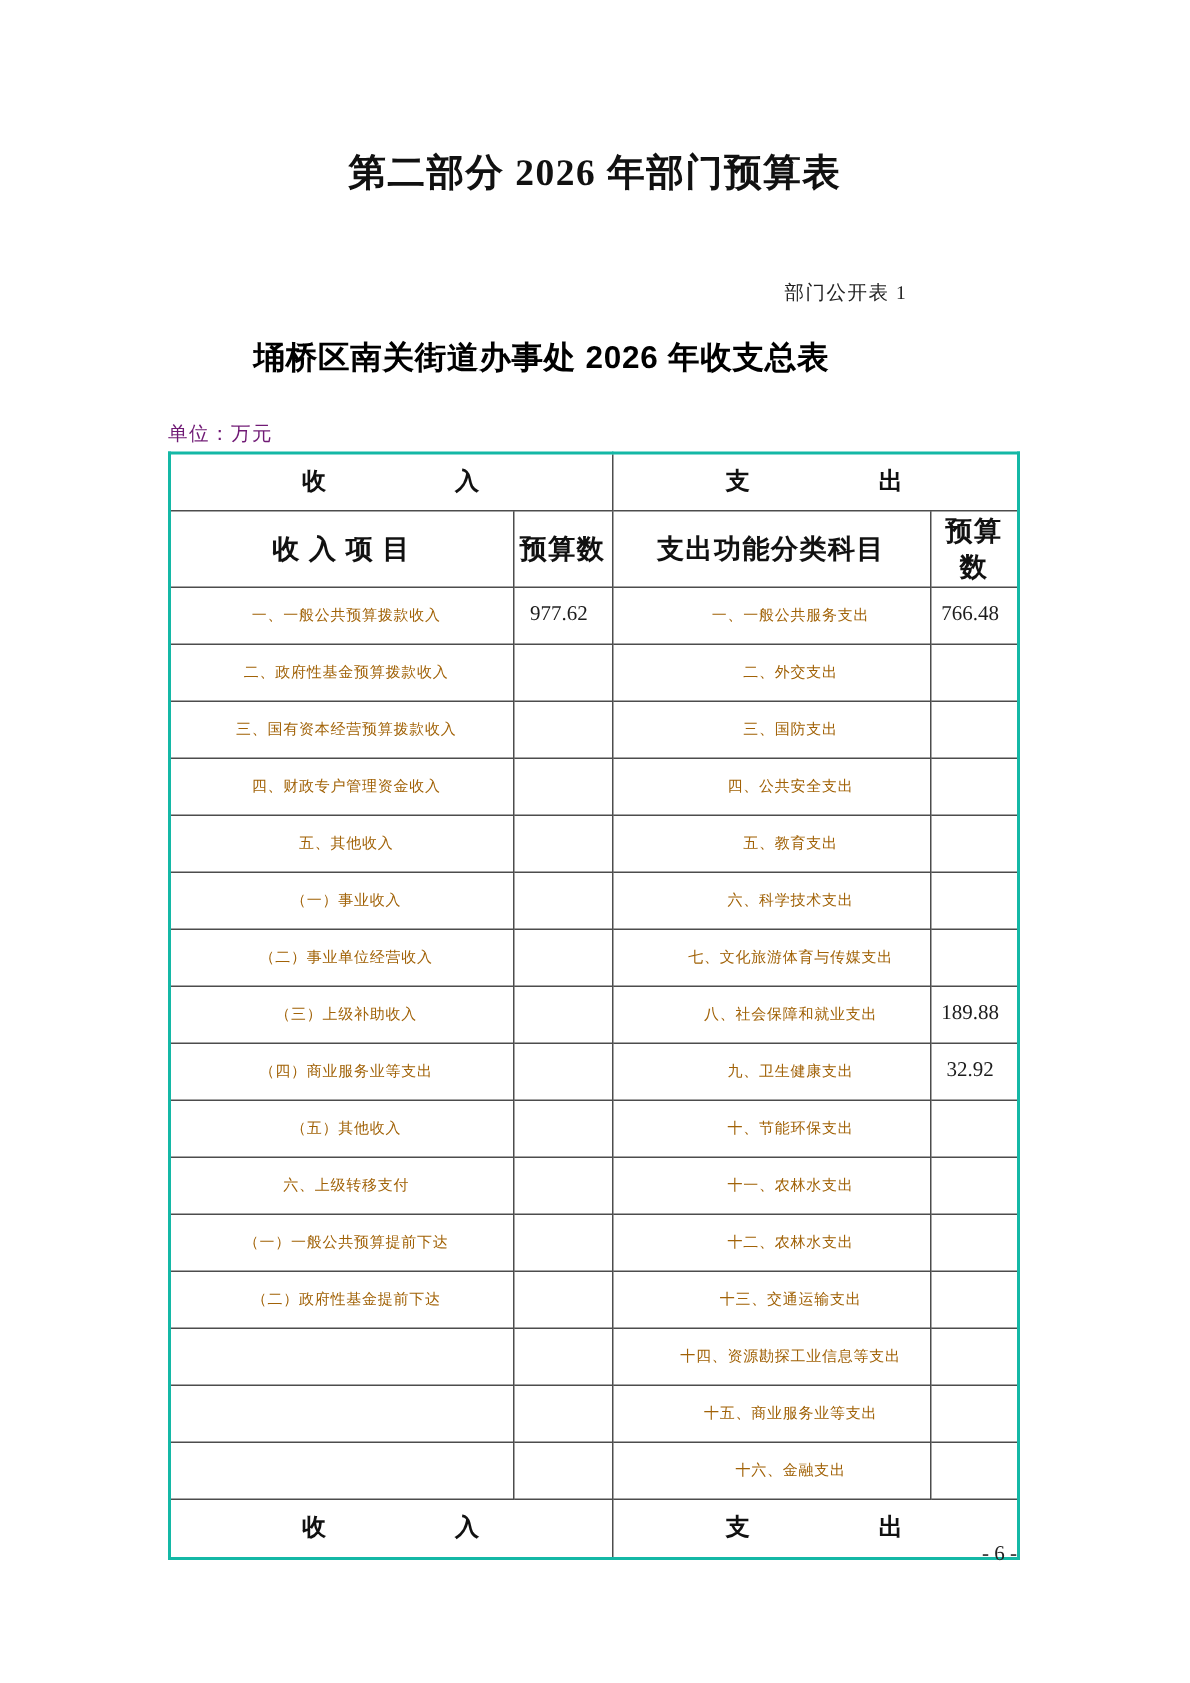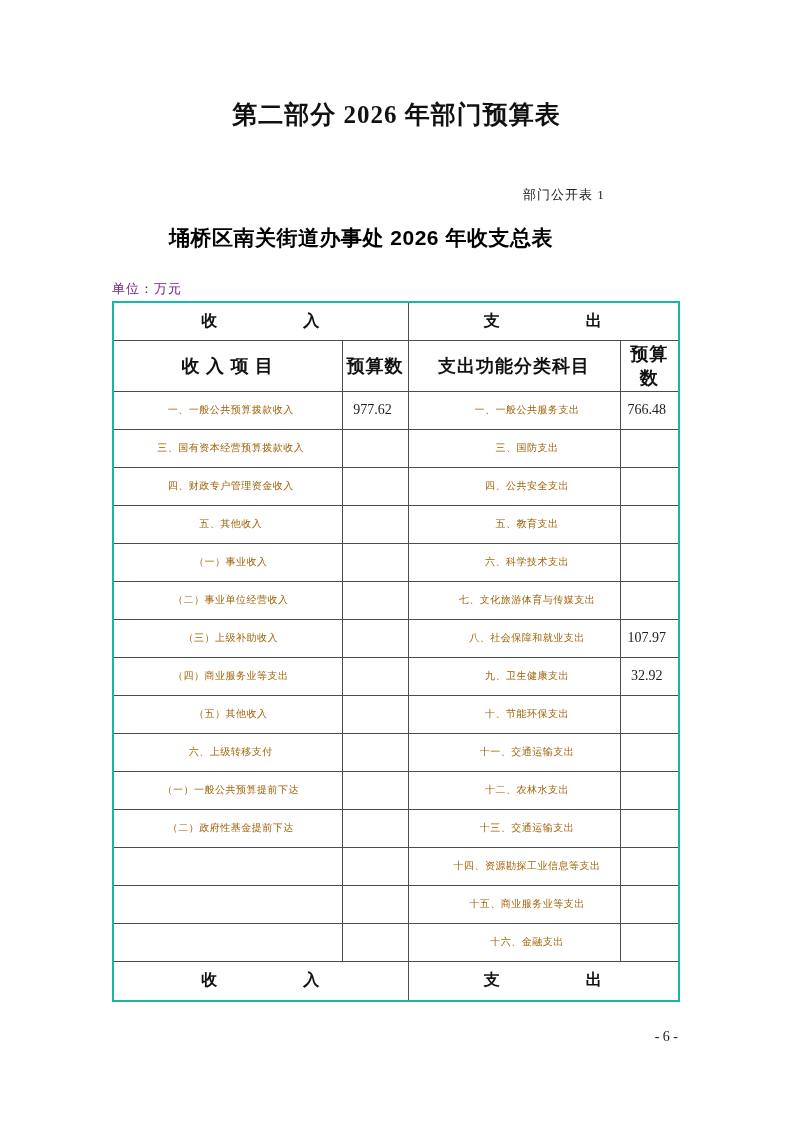--- a/index.html
+++ b/index.html
@@ -131,20 +131,26 @@
       </tr>
     </thead>
     <tbody>
         <tr class="data-row">
           <td class="item-cell">一、一般公共预算拨款收入</td>
           <td class="num-cell">977.62</td>
           <td class="item-cell expense-cell div-left">一、一般公共服务支出</td>
           <td class="num-cell">766.48</td>
         </tr>
         <tr class="data-row">
+          <td class="item-cell">二、政府性基金预算拨款收入</td>
+          <td class="num-cell"></td>
+          <td class="item-cell expense-cell div-left">二、外交支出</td>
+          <td class="num-cell"></td>
+        </tr>
+        <tr class="data-row">
           <td class="item-cell">三、国有资本经营预算拨款收入</td>
           <td class="num-cell"></td>
           <td class="item-cell expense-cell div-left">三、国防支出</td>
           <td class="num-cell"></td>
         </tr>
         <tr class="data-row">
           <td class="item-cell">四、财政专户管理资金收入</td>
           <td class="num-cell"></td>
           <td class="item-cell expense-cell div-left">四、公共安全支出</td>
           <td class="num-cell"></td>
@@ -164,38 +170,38 @@
         <tr class="data-row">
           <td class="item-cell indent">（二）事业单位经营收入</td>
           <td class="num-cell"></td>
           <td class="item-cell expense-cell div-left">七、文化旅游体育与传媒支出</td>
           <td class="num-cell"></td>
         </tr>
         <tr class="data-row">
           <td class="item-cell indent">（三）上级补助收入</td>
           <td class="num-cell"></td>
           <td class="item-cell expense-cell div-left">八、社会保障和就业支出</td>
-          <td class="num-cell">107.97</td>
+          <td class="num-cell">189.88</td>
         </tr>
         <tr class="data-row">
           <td class="item-cell indent">（四）商业服务业等支出</td>
           <td class="num-cell"></td>
           <td class="item-cell expense-cell div-left">九、卫生健康支出</td>
           <td class="num-cell">32.92</td>
         </tr>
         <tr class="data-row">
           <td class="item-cell indent">（五）其他收入</td>
           <td class="num-cell"></td>
           <td class="item-cell expense-cell div-left">十、节能环保支出</td>
           <td class="num-cell"></td>
         </tr>
         <tr class="data-row">
           <td class="item-cell">六、上级转移支付</td>
           <td class="num-cell"></td>
-          <td class="item-cell expense-cell div-left">十一、交通运输支出</td>
+          <td class="item-cell expense-cell div-left">十一、农林水支出</td>
           <td class="num-cell"></td>
         </tr>
         <tr class="data-row">
           <td class="item-cell indent">（一）一般公共预算提前下达</td>
           <td class="num-cell"></td>
           <td class="item-cell expense-cell div-left">十二、农林水支出</td>
           <td class="num-cell"></td>
         </tr>
         <tr class="data-row">
           <td class="item-cell indent">（二）政府性基金提前下达</td>

